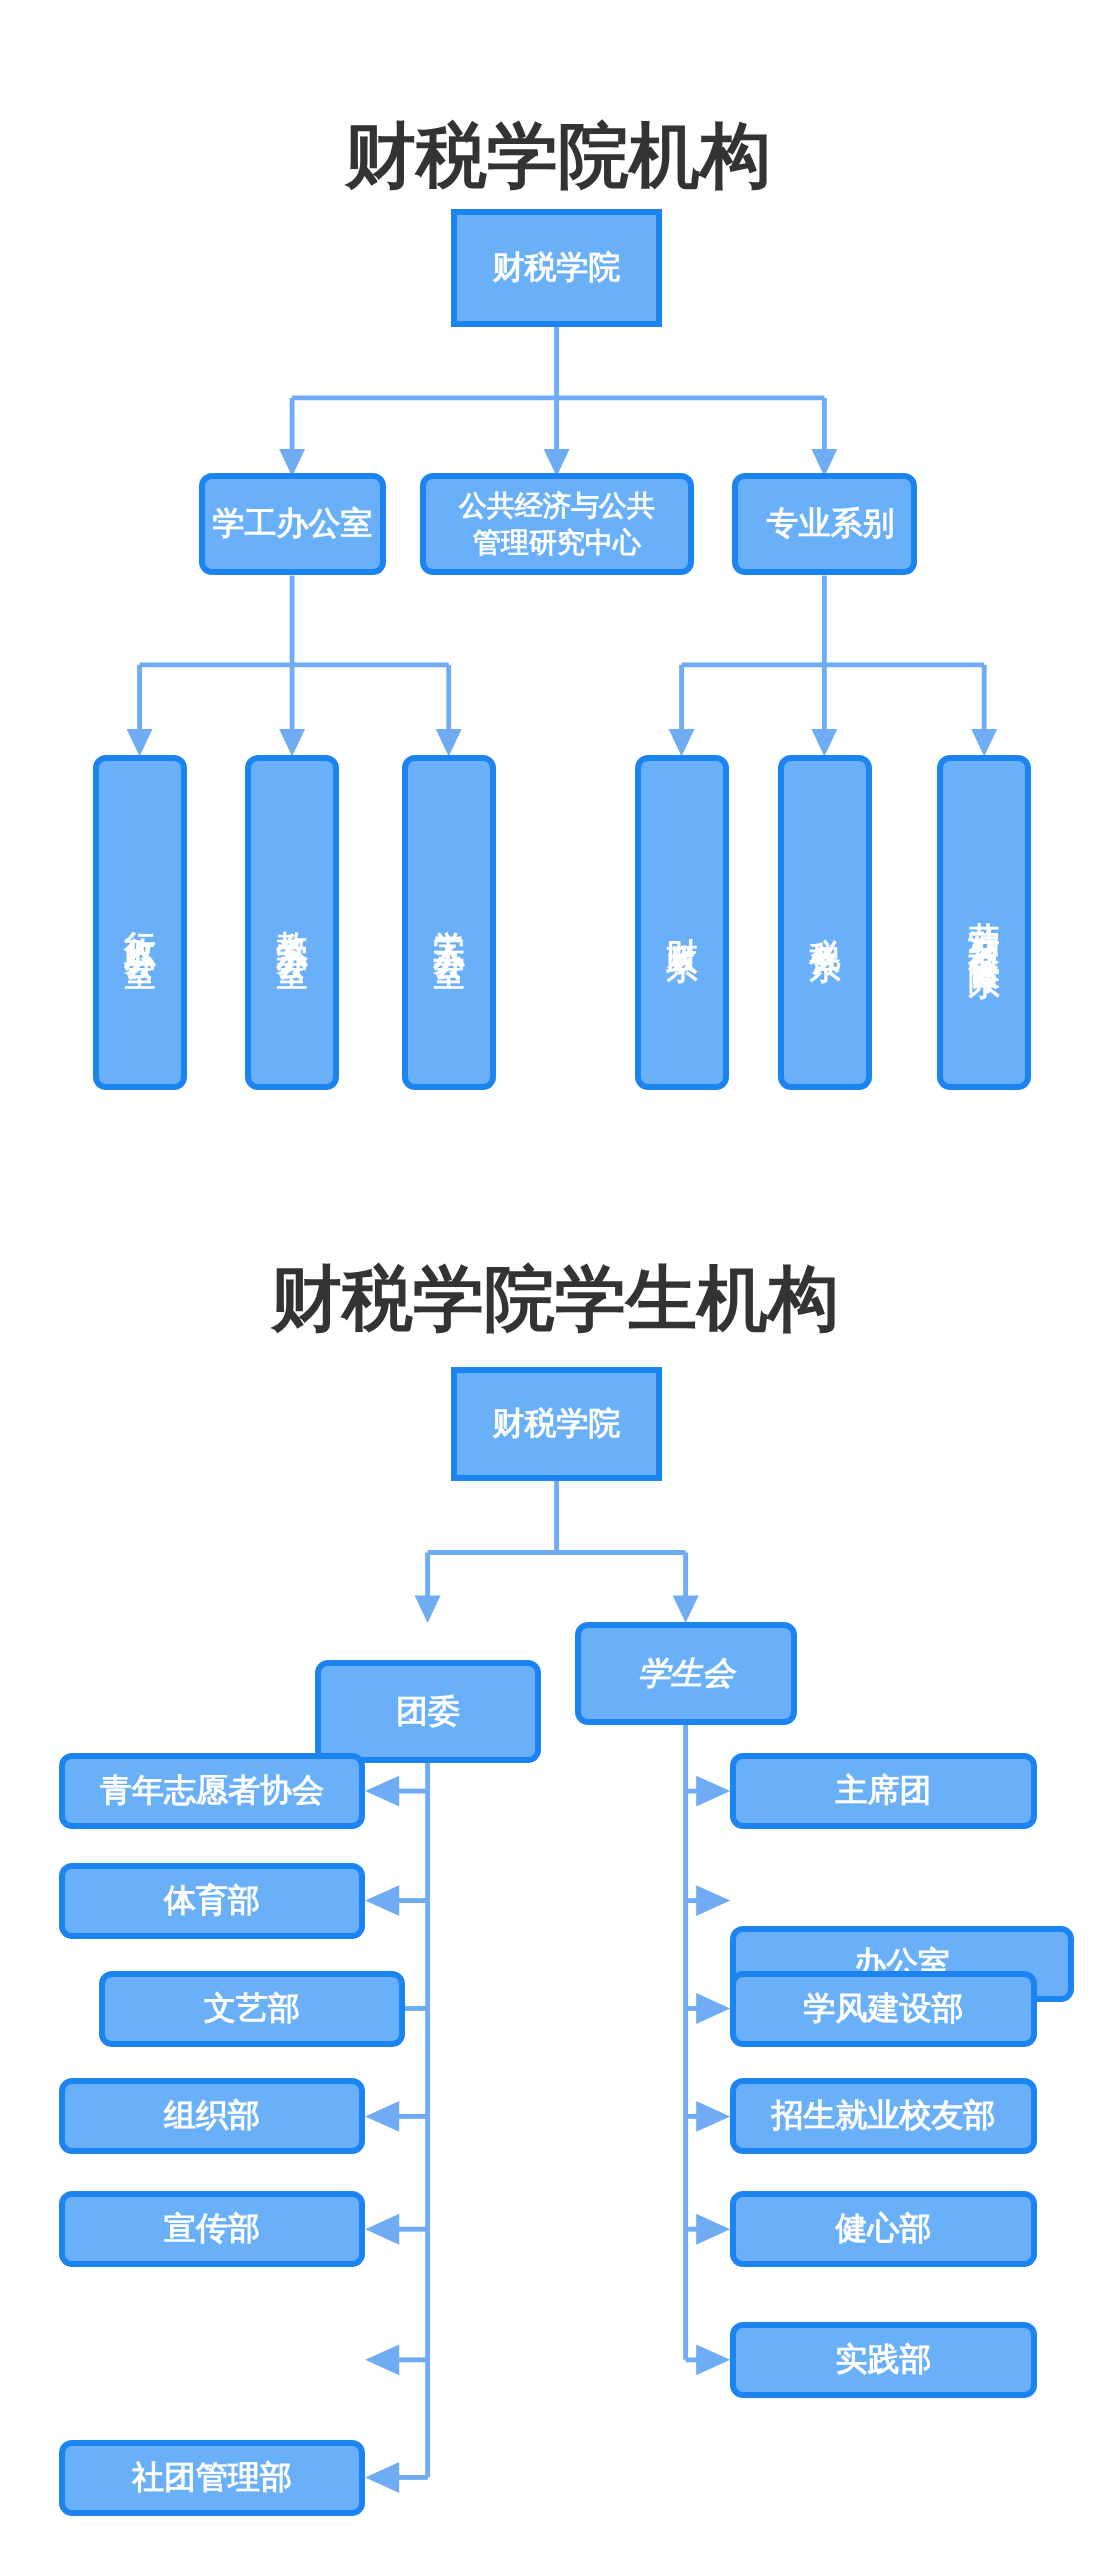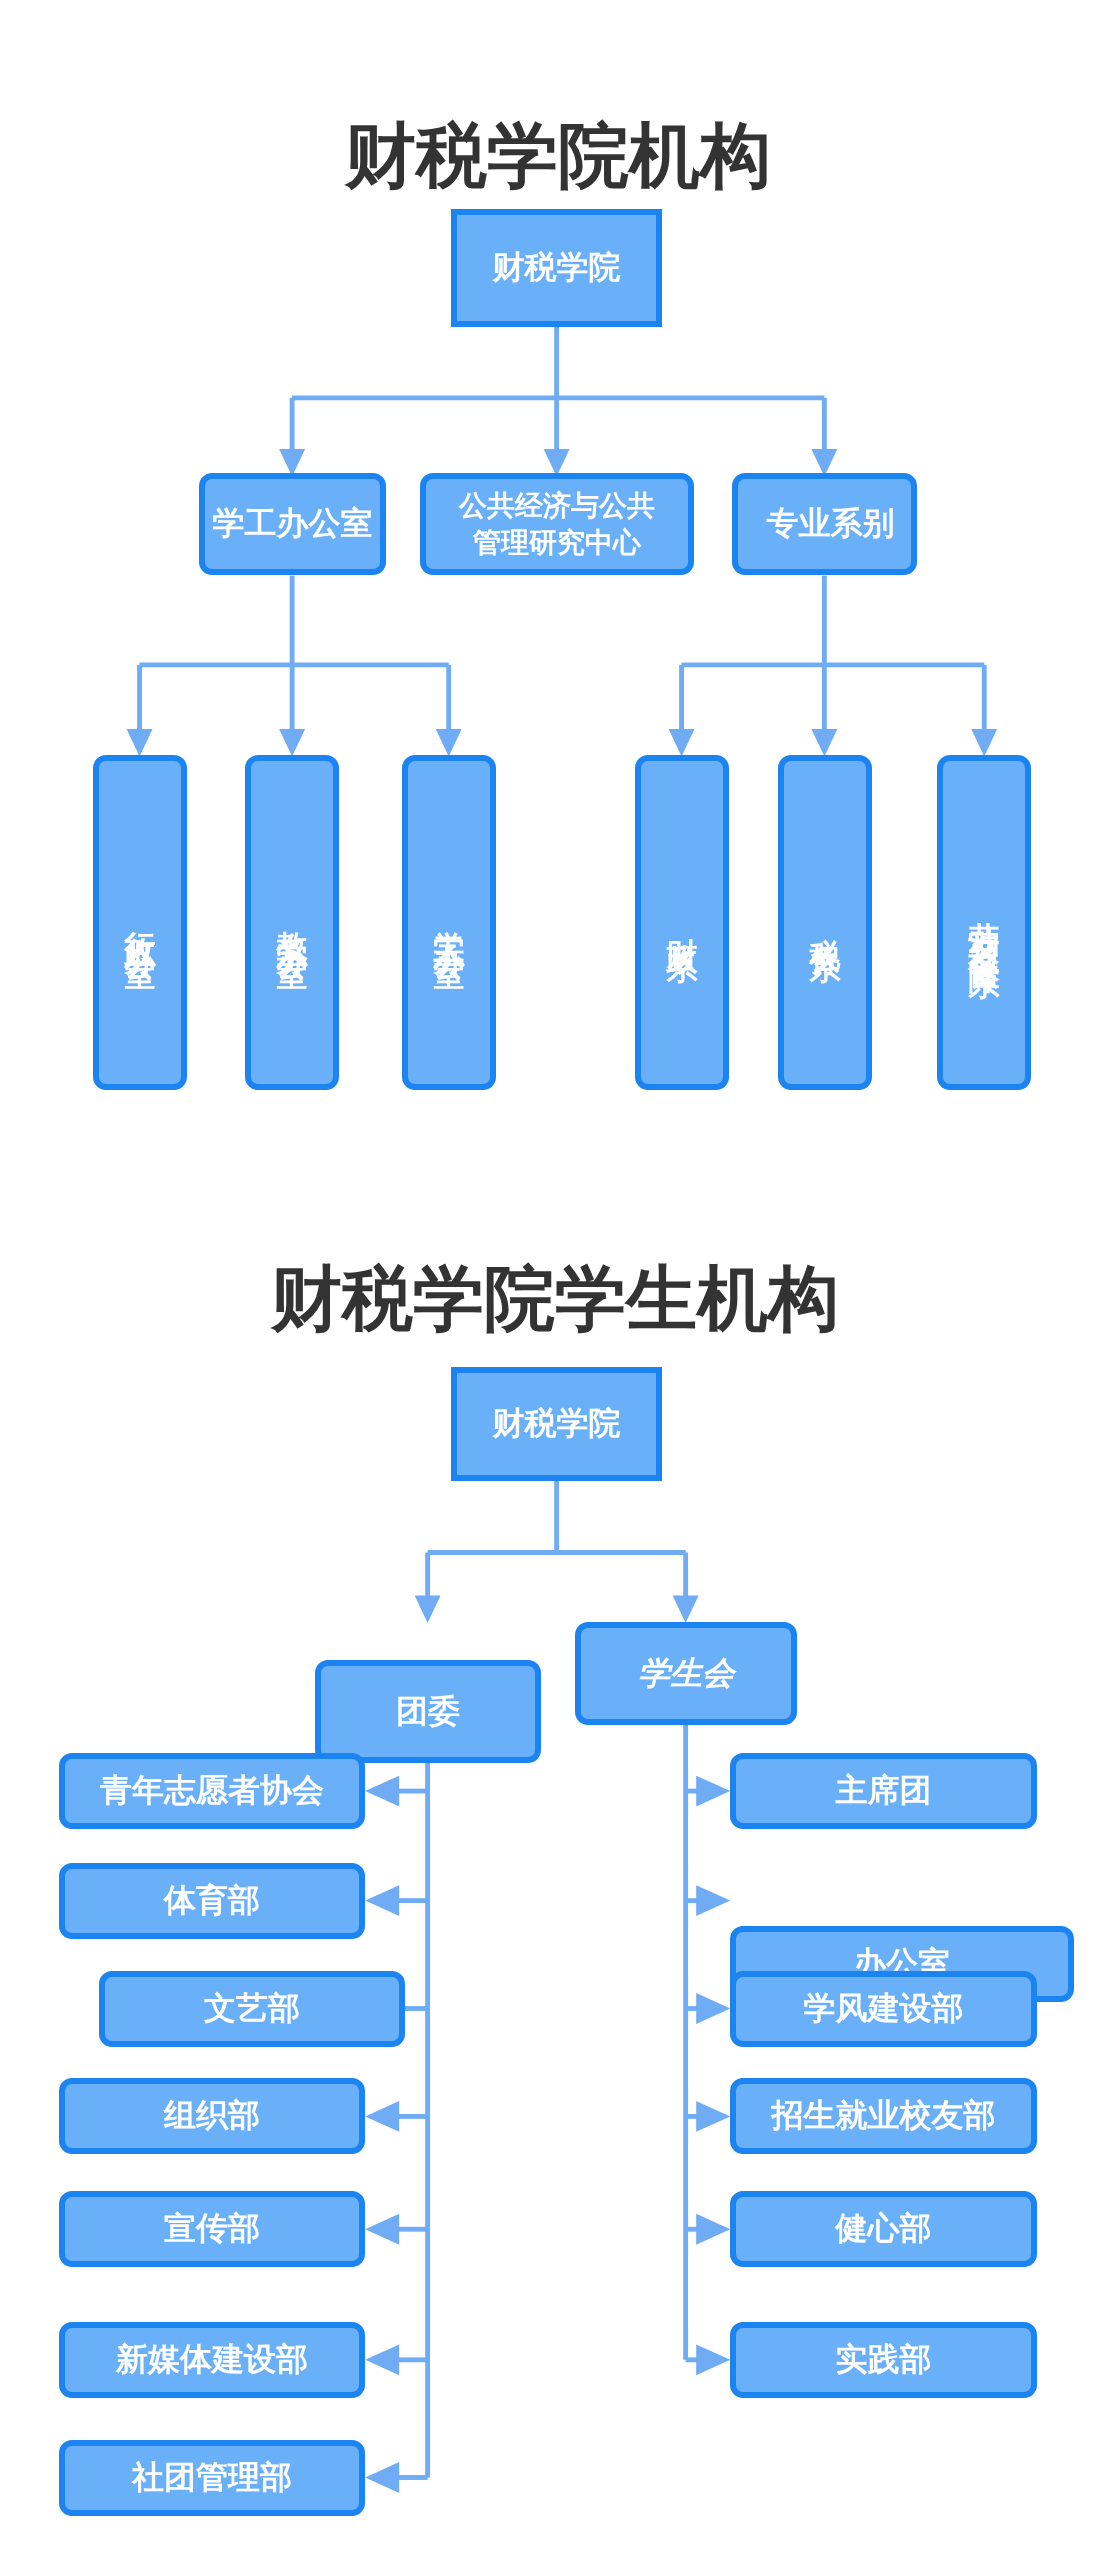--- a/index.html
+++ b/index.html
@@ -206,23 +206,20 @@
   </div>
   <div class="node rounded fs40" style="left:59px; top:1971px; width:306px; height:76px;margin-left:40px;">
     <span>文艺部</span>
   </div>
   <div class="node rounded fs40" style="left:59px; top:2078px; width:306px; height:76px;">
     <span>组织部</span>
   </div>
   <div class="node rounded fs40" style="left:59px; top:2191px; width:306px; height:76px;">
     <span>宣传部</span>
   </div>
-  <div class="node rounded fs40" style="left:59px; top:2322px; width:306px; height:76px;">
-    <span>新媒体建设部</span>
-  </div>
   <div class="node rounded fs40" style="left:59px; top:2440px; width:306px; height:76px;">
     <span>社团管理部</span>
   </div>
 
   <div class="node rounded fs40" style="left:730px; top:1753px; width:307px; height:76px;">
     <span>主席团</span>
   </div>
   <div class="node rounded fs40" style="left:730px; top:1926px; width:344px; height:76px;">
     <span>办公室</span>
   </div>

